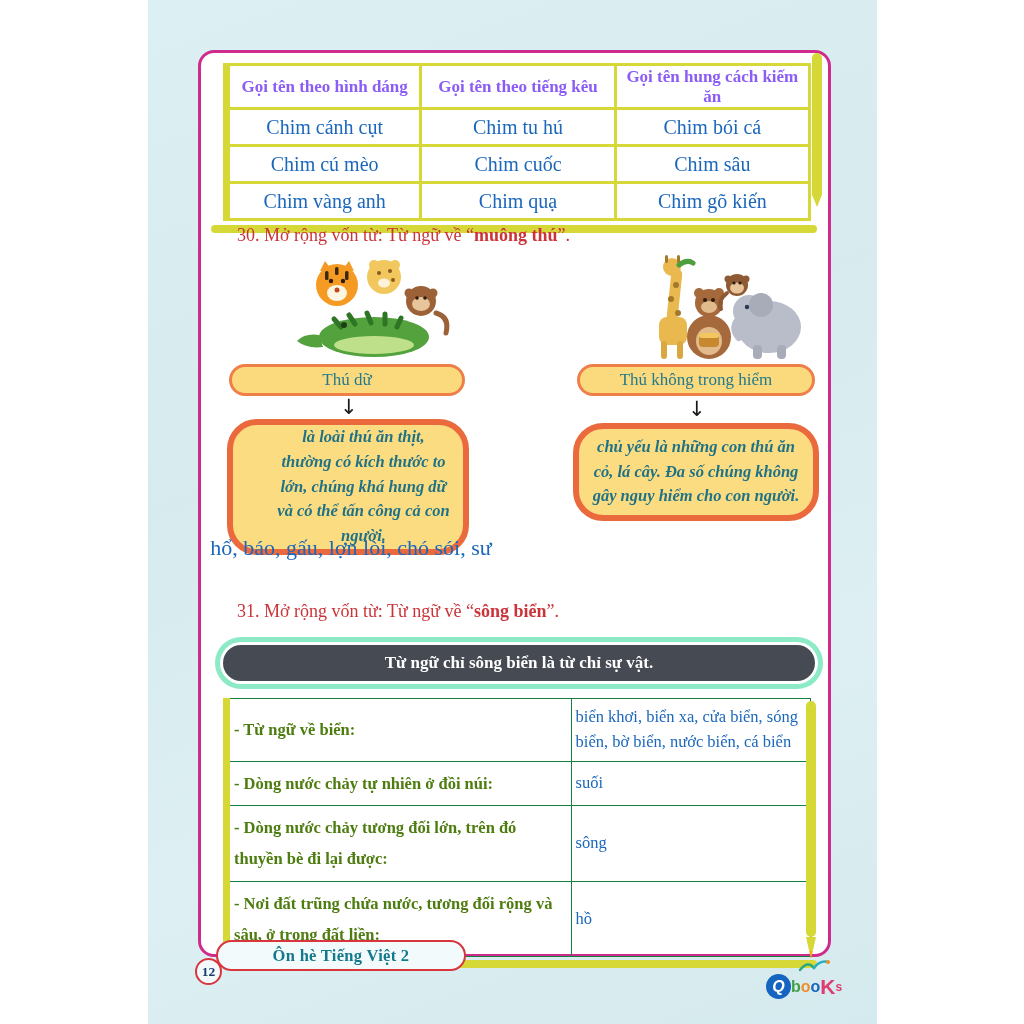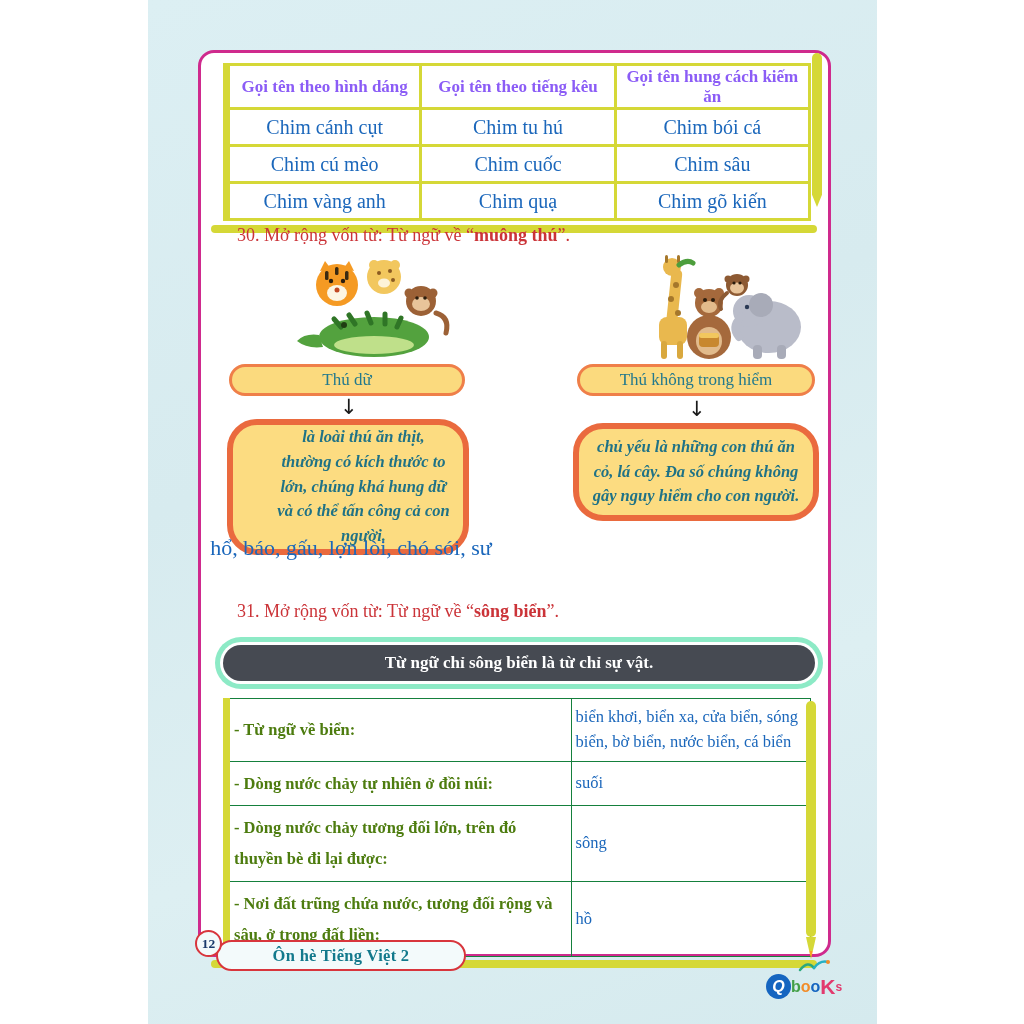--- a/index.html
+++ b/index.html
@@ -72,21 +72,21 @@
   table.river td.val { color:#1b67bb; line-height:1.5; }
   .river-table-wrap::after { content:""; position:absolute; left:-12px; right:-6px; bottom:-11px;
           height:8px; background:#d5d837; border-radius:4px; }
   .pencil-bar-bottom { position:absolute; left:605px; top:648px; width:10px; height:236px;
           background:#d5d837; border-radius:5px; }
   .pencil-tip { position:absolute; left:605px; top:884px; width:10px; height:22px;
           background:linear-gradient(to bottom,#d5d837 0%,#d5d837 62%,#f5a623 62%,#f5a623 100%);
           clip-path:polygon(0 0,100% 0,50% 100%); }
 
   
-  .page-num { position:absolute; left:47px; top:930px; width:27px; height:27px;
+  .page-num { position:absolute; left:47px; top:958px; width:27px; height:27px;
           border:2px solid #d8353c; border-radius:50%; background:#f3fafb;
           display:flex; align-items:center; justify-content:center;
           color:#1a3a6b; font-size:13.5px; font-weight:bold; z-index:3; }
   .series { position:absolute; left:68px; top:940px; width:250px; height:31px;
           border:2px solid #d8353c; border-radius:16px; background:#f3fafb;
           display:flex; align-items:center; justify-content:center;
           color:#13798c; font-size:16.5px; font-weight:bold; letter-spacing:0.3px; }
   .logo { position:absolute; left:618px; top:962px; width:90px; height:46px;
           font-family:"Liberation Sans","DejaVu Sans",sans-serif; }
   .logo .bird-swoosh { position:absolute; left:32px; top:-4px; }

